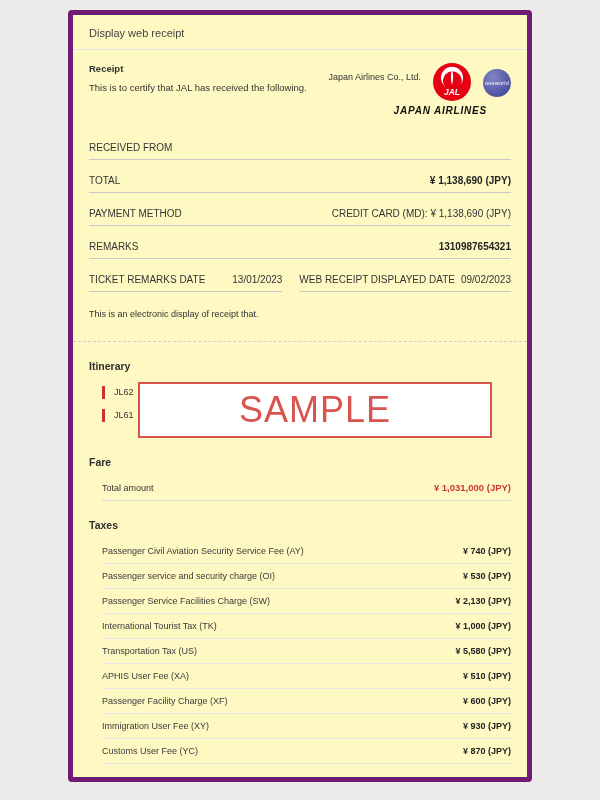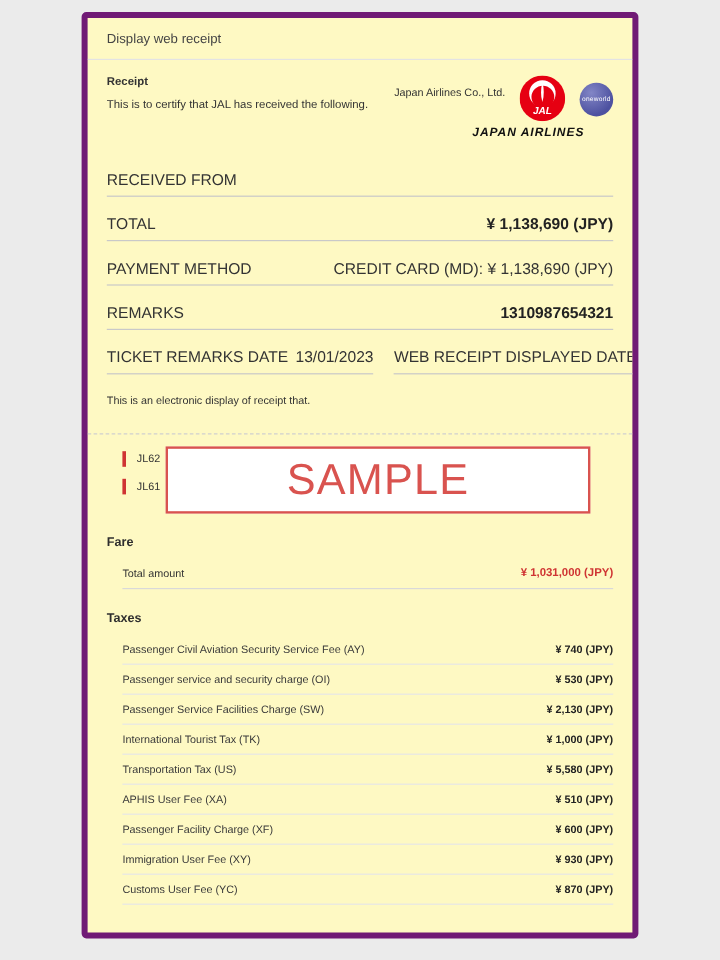--- a/index.html
+++ b/index.html
@@ -48,21 +48,21 @@
     letter-spacing: 0.8px; color: #111;
     margin-top: 4px; margin-right: 24px;
   }
 
   
   .summary { margin-top: 26px; }
   .field {
     display: flex; justify-content: space-between; align-items: baseline;
     border-bottom: 1px solid #c9c9c9;
     padding-bottom: 6px; margin-bottom: 15px;
-    font-size: 13px; color: #333; white-space: nowrap;
+    font-size: 10px; color: #333; white-space: nowrap;
   }
   .two-col { display: flex; gap: 17px; }
   .two-col .field { flex: 1; }
   .field .val-bold { font-weight: bold; color: #222; }
   .field.compact { font-size: 8.5px; letter-spacing: -0.1px; }
   .field .lbl { margin-right: 6px; }
   .note { font-size: 9px; color: #333; margin-top: 2px; }
 
   .dashed-divider {
     border-top: 1px dashed #cfcfcf;
@@ -181,20 +181,21 @@
           <span class="lbl">WEB RECEIPT DISPLAYED DATE</span>
           <span>09/02/2023</span>
         </div>
       </div>
 
       <div class="note">This is an electronic display of receipt that.</div>
     </div>
 
     <div class="dashed-divider"></div>
 
+    <div class="section-heading">Itinerary</div>
     <div class="itinerary-body">
       <div class="flights">
 
           <div class="flight-row">
             <span>JL62</span>
           </div>
 
           <div class="flight-row">
             <span>JL61</span>
           </div>

